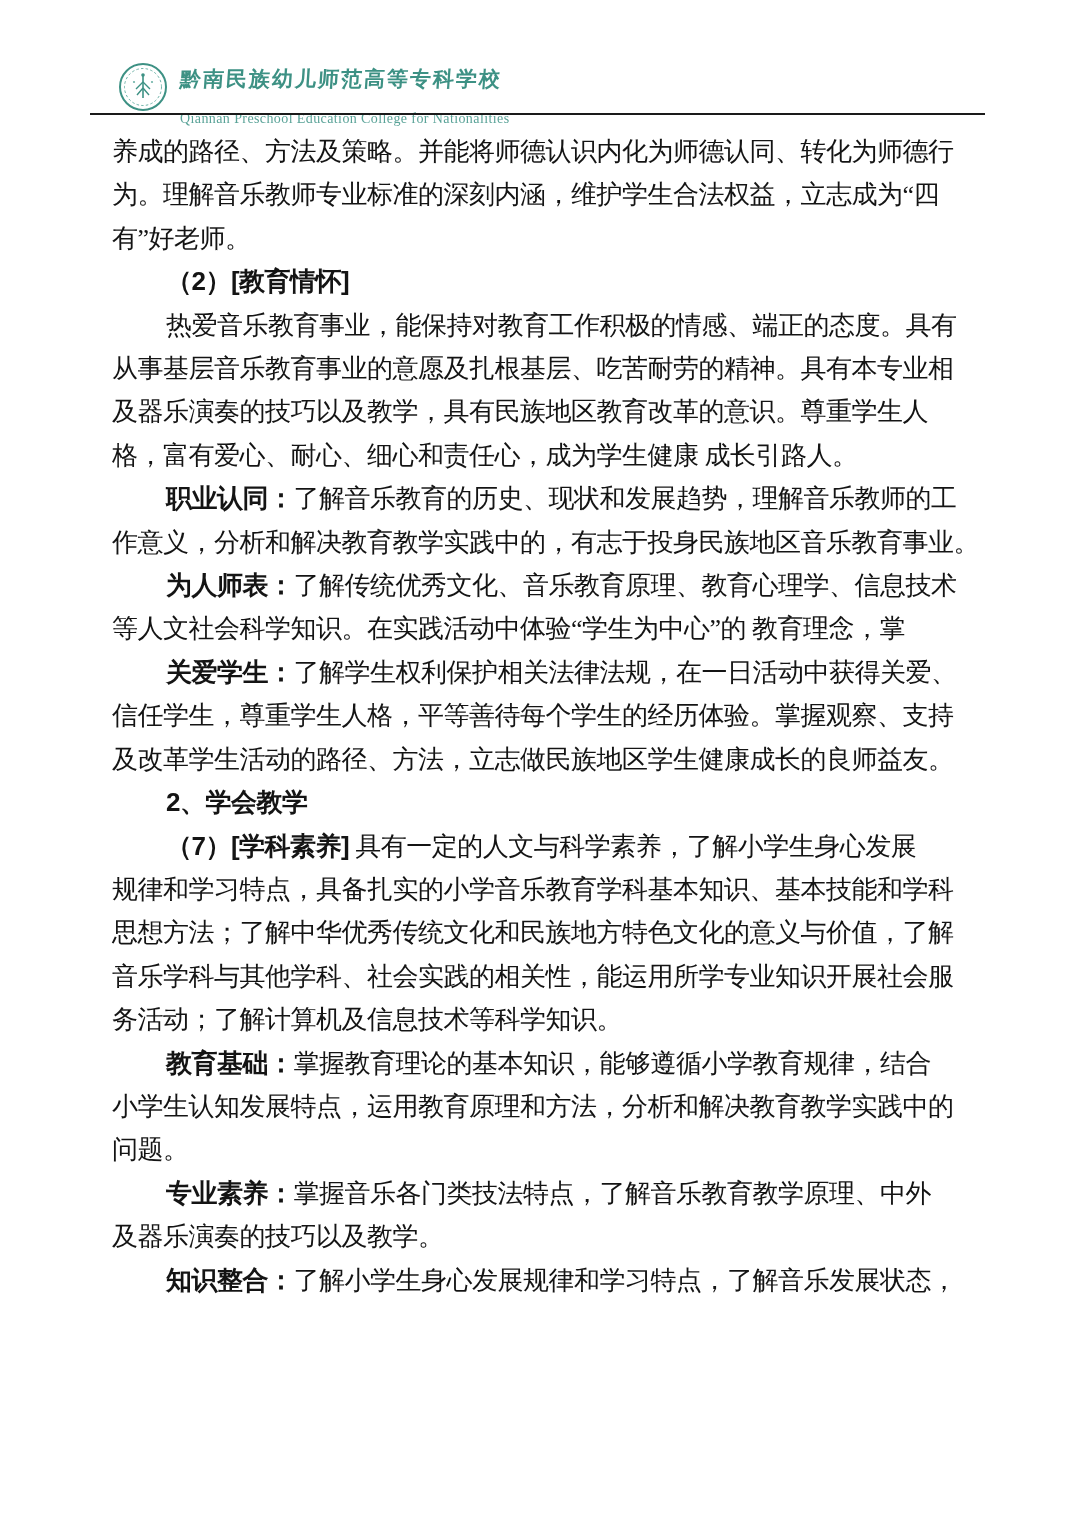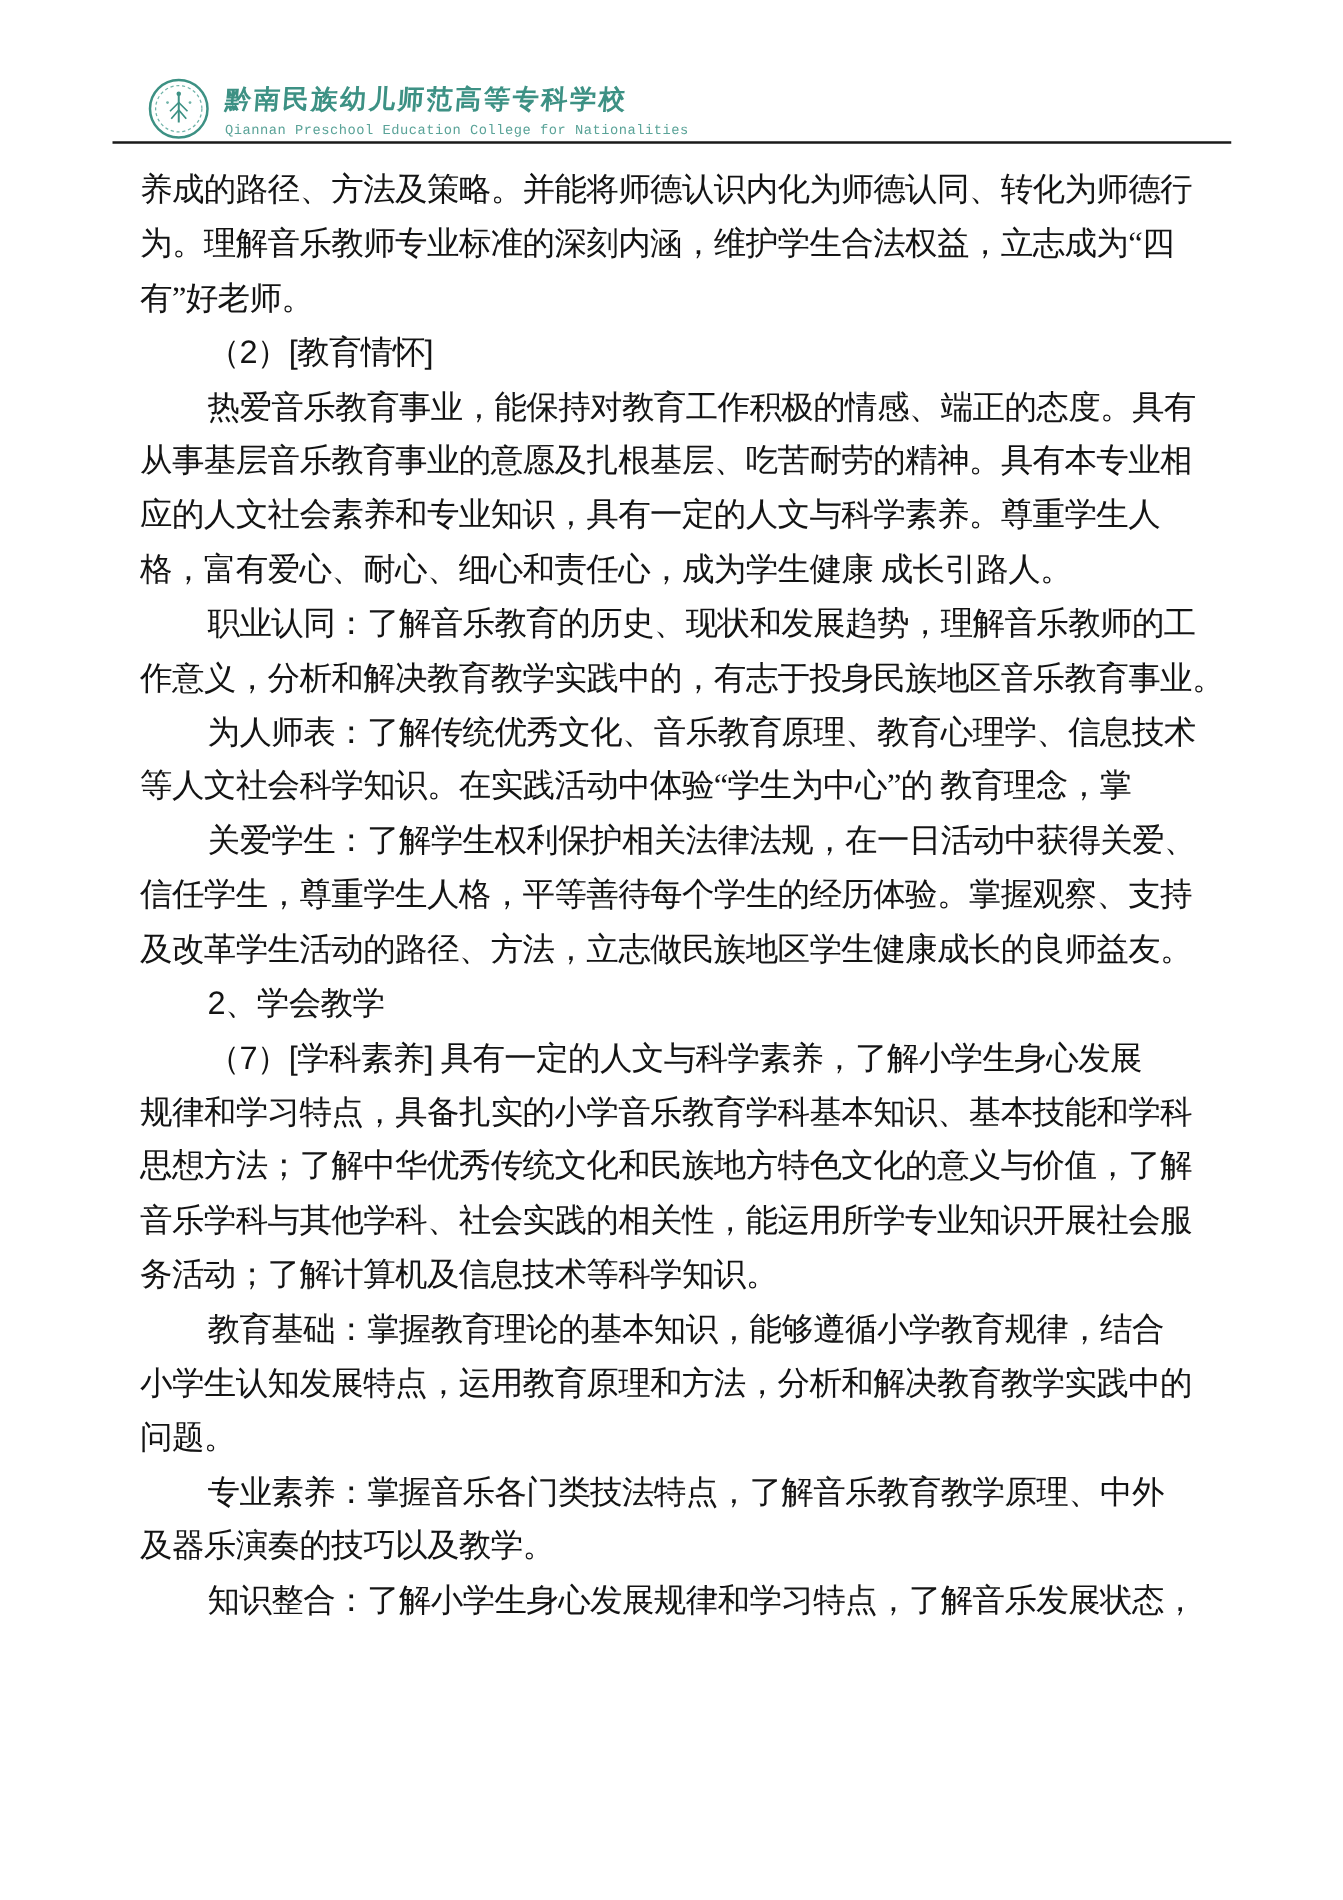--- a/index.html
+++ b/index.html
@@ -33,25 +33,25 @@
   .title-zh {
     font-size: 21px;
     font-weight: bold;
     color: #3d9184;
     letter-spacing: 2px;
     transform: skewX(-4deg);
     font-family: "Liberation Serif", "DejaVu Serif", serif;
     line-height: 1.1;
   }
   .title-en {
-    font-size: 11px;
+    font-size: 14px;
     color: #5aa398;
     letter-spacing: 0.4px;
-    margin-top: 8px;
-    font-family: Liberation Mono, monospace;
+    margin-top: 20px;
+    font-family: Liberation Serif, serif;
   }
   .header-rule {
     position: absolute;
     top: 113px;
     left: 90px;
     width: 895px;
     height: 2px;
     background: #1a1a1a;
   }
   
@@ -65,21 +65,21 @@
     font-size: 26px;
     line-height: 43.4px;
     letter-spacing: -0.5px;
     white-space: pre;
     color: #141414;
   }
   .line.indent {
     padding-left: 54px;
   }
   .line b {
-    font-weight: normal;
+    font-weight: bold;
     font-family: "Liberation Sans", "DejaVu Sans", sans-serif;
     letter-spacing: -0.5px;
   }
 </style>
 </head>
 <body>
 
 <div class="page">
 
   <div class="header">
@@ -101,21 +101,21 @@
 
   <div class="header-rule"></div>
 
   <div class="doc-body" id="doc-body">
       <div class="line"><span>养成的路径、方法及策略。并能将师德认识内化为师德认同、转化为师德行</span></div>
       <div class="line"><span>为。理解音乐教师专业标准的深刻内涵，维护学生合法权益，立志成为“四</span></div>
       <div class="line"><span>有”好老师。</span></div>
       <div class="line indent"><b>（2）[教育情怀]</b><span></span></div>
       <div class="line indent"><span>热爱音乐教育事业，能保持对教育工作积极的情感、端正的态度。具有</span></div>
       <div class="line"><span>从事基层音乐教育事业的意愿及扎根基层、吃苦耐劳的精神。具有本专业相</span></div>
-      <div class="line"><span>应的人文社会素养和专业知识，具有一定的人文与科学素养。尊重学生人</span></div>
+      <div class="line"><span>及器乐演奏的技巧以及教学，具有民族地区教育改革的意识。尊重学生人</span></div>
       <div class="line"><span>格，富有爱心、耐心、细心和责任心，成为学生健康 成长引路人。</span></div>
       <div class="line indent"><b>职业认同：</b><span>了解音乐教育的历史、现状和发展趋势，理解音乐教师的工</span></div>
       <div class="line"><span>作意义，分析和解决教育教学实践中的，有志于投身民族地区音乐教育事业。</span></div>
       <div class="line indent"><b>为人师表：</b><span>了解传统优秀文化、音乐教育原理、教育心理学、信息技术</span></div>
       <div class="line"><span>等人文社会科学知识。在实践活动中体验“学生为中心”的 教育理念，掌</span></div>
       <div class="line indent"><b>关爱学生：</b><span>了解学生权利保护相关法律法规，在一日活动中获得关爱、</span></div>
       <div class="line"><span>信任学生，尊重学生人格，平等善待每个学生的经历体验。掌握观察、支持</span></div>
       <div class="line"><span>及改革学生活动的路径、方法，立志做民族地区学生健康成长的良师益友。</span></div>
       <div class="line indent"><b>2、学会教学</b><span></span></div>
       <div class="line indent"><b>（7）[学科素养]</b><span> 具有一定的人文与科学素养，了解小学生身心发展</span></div>

